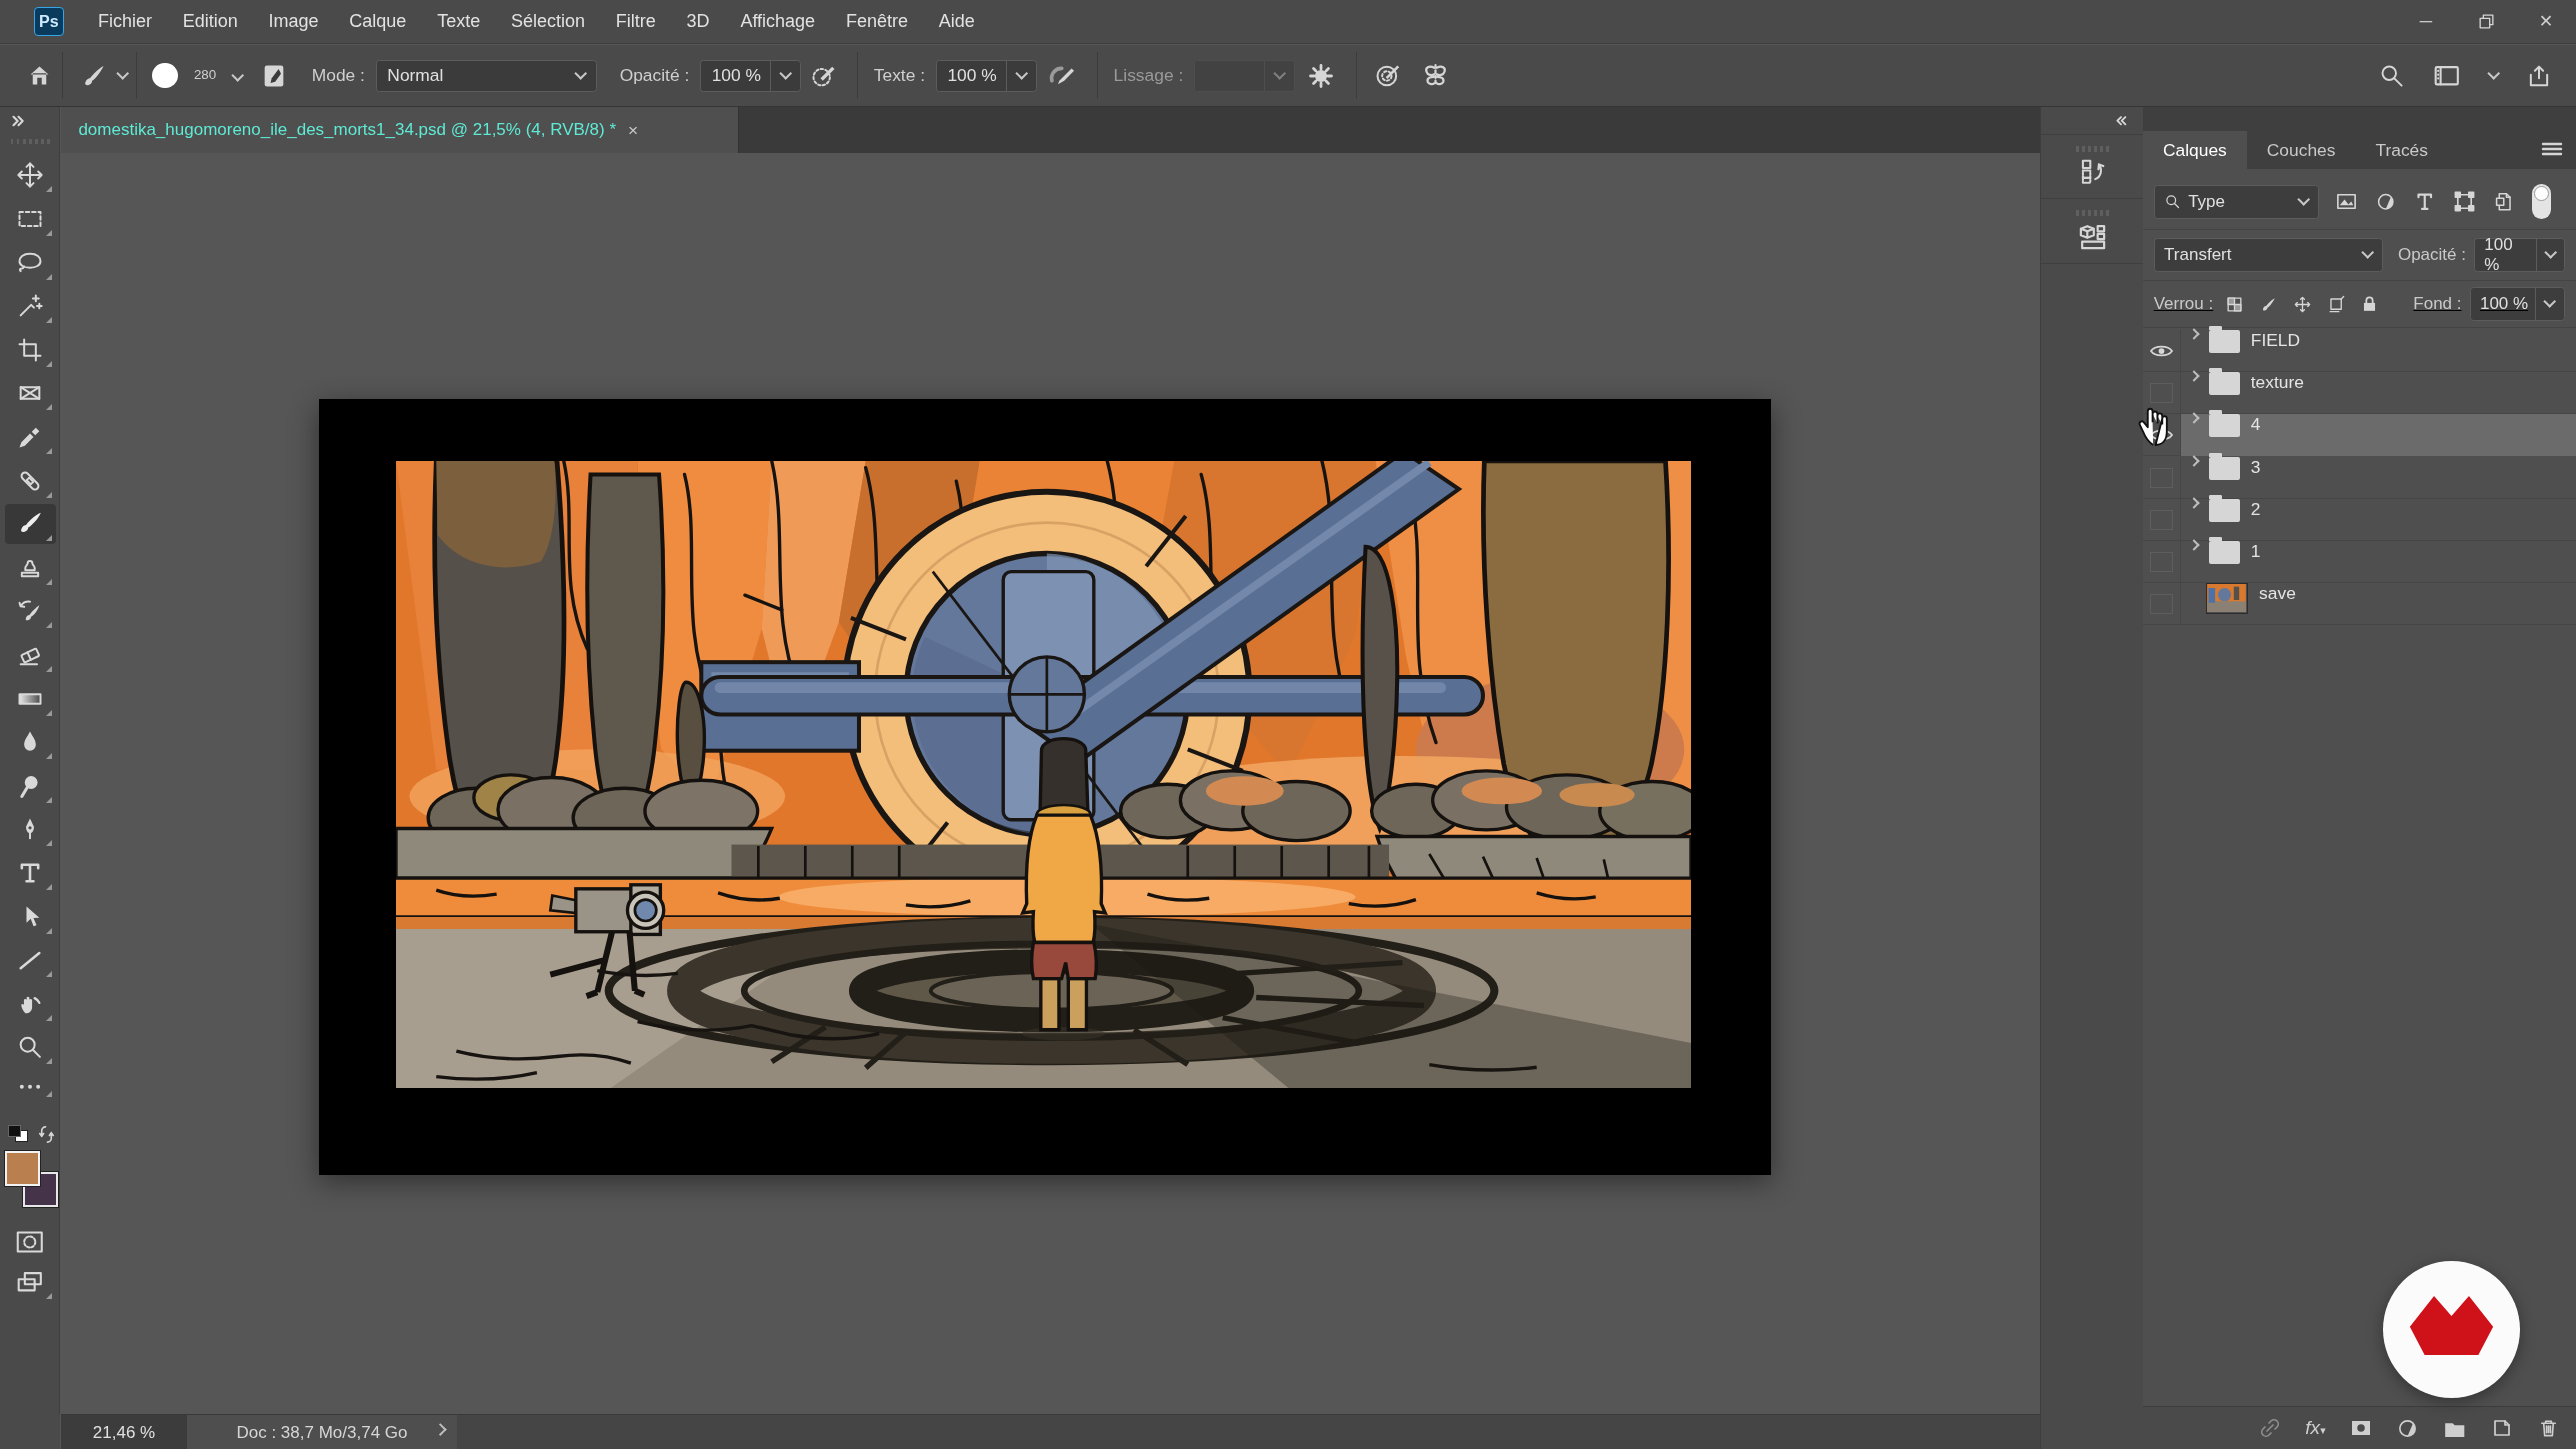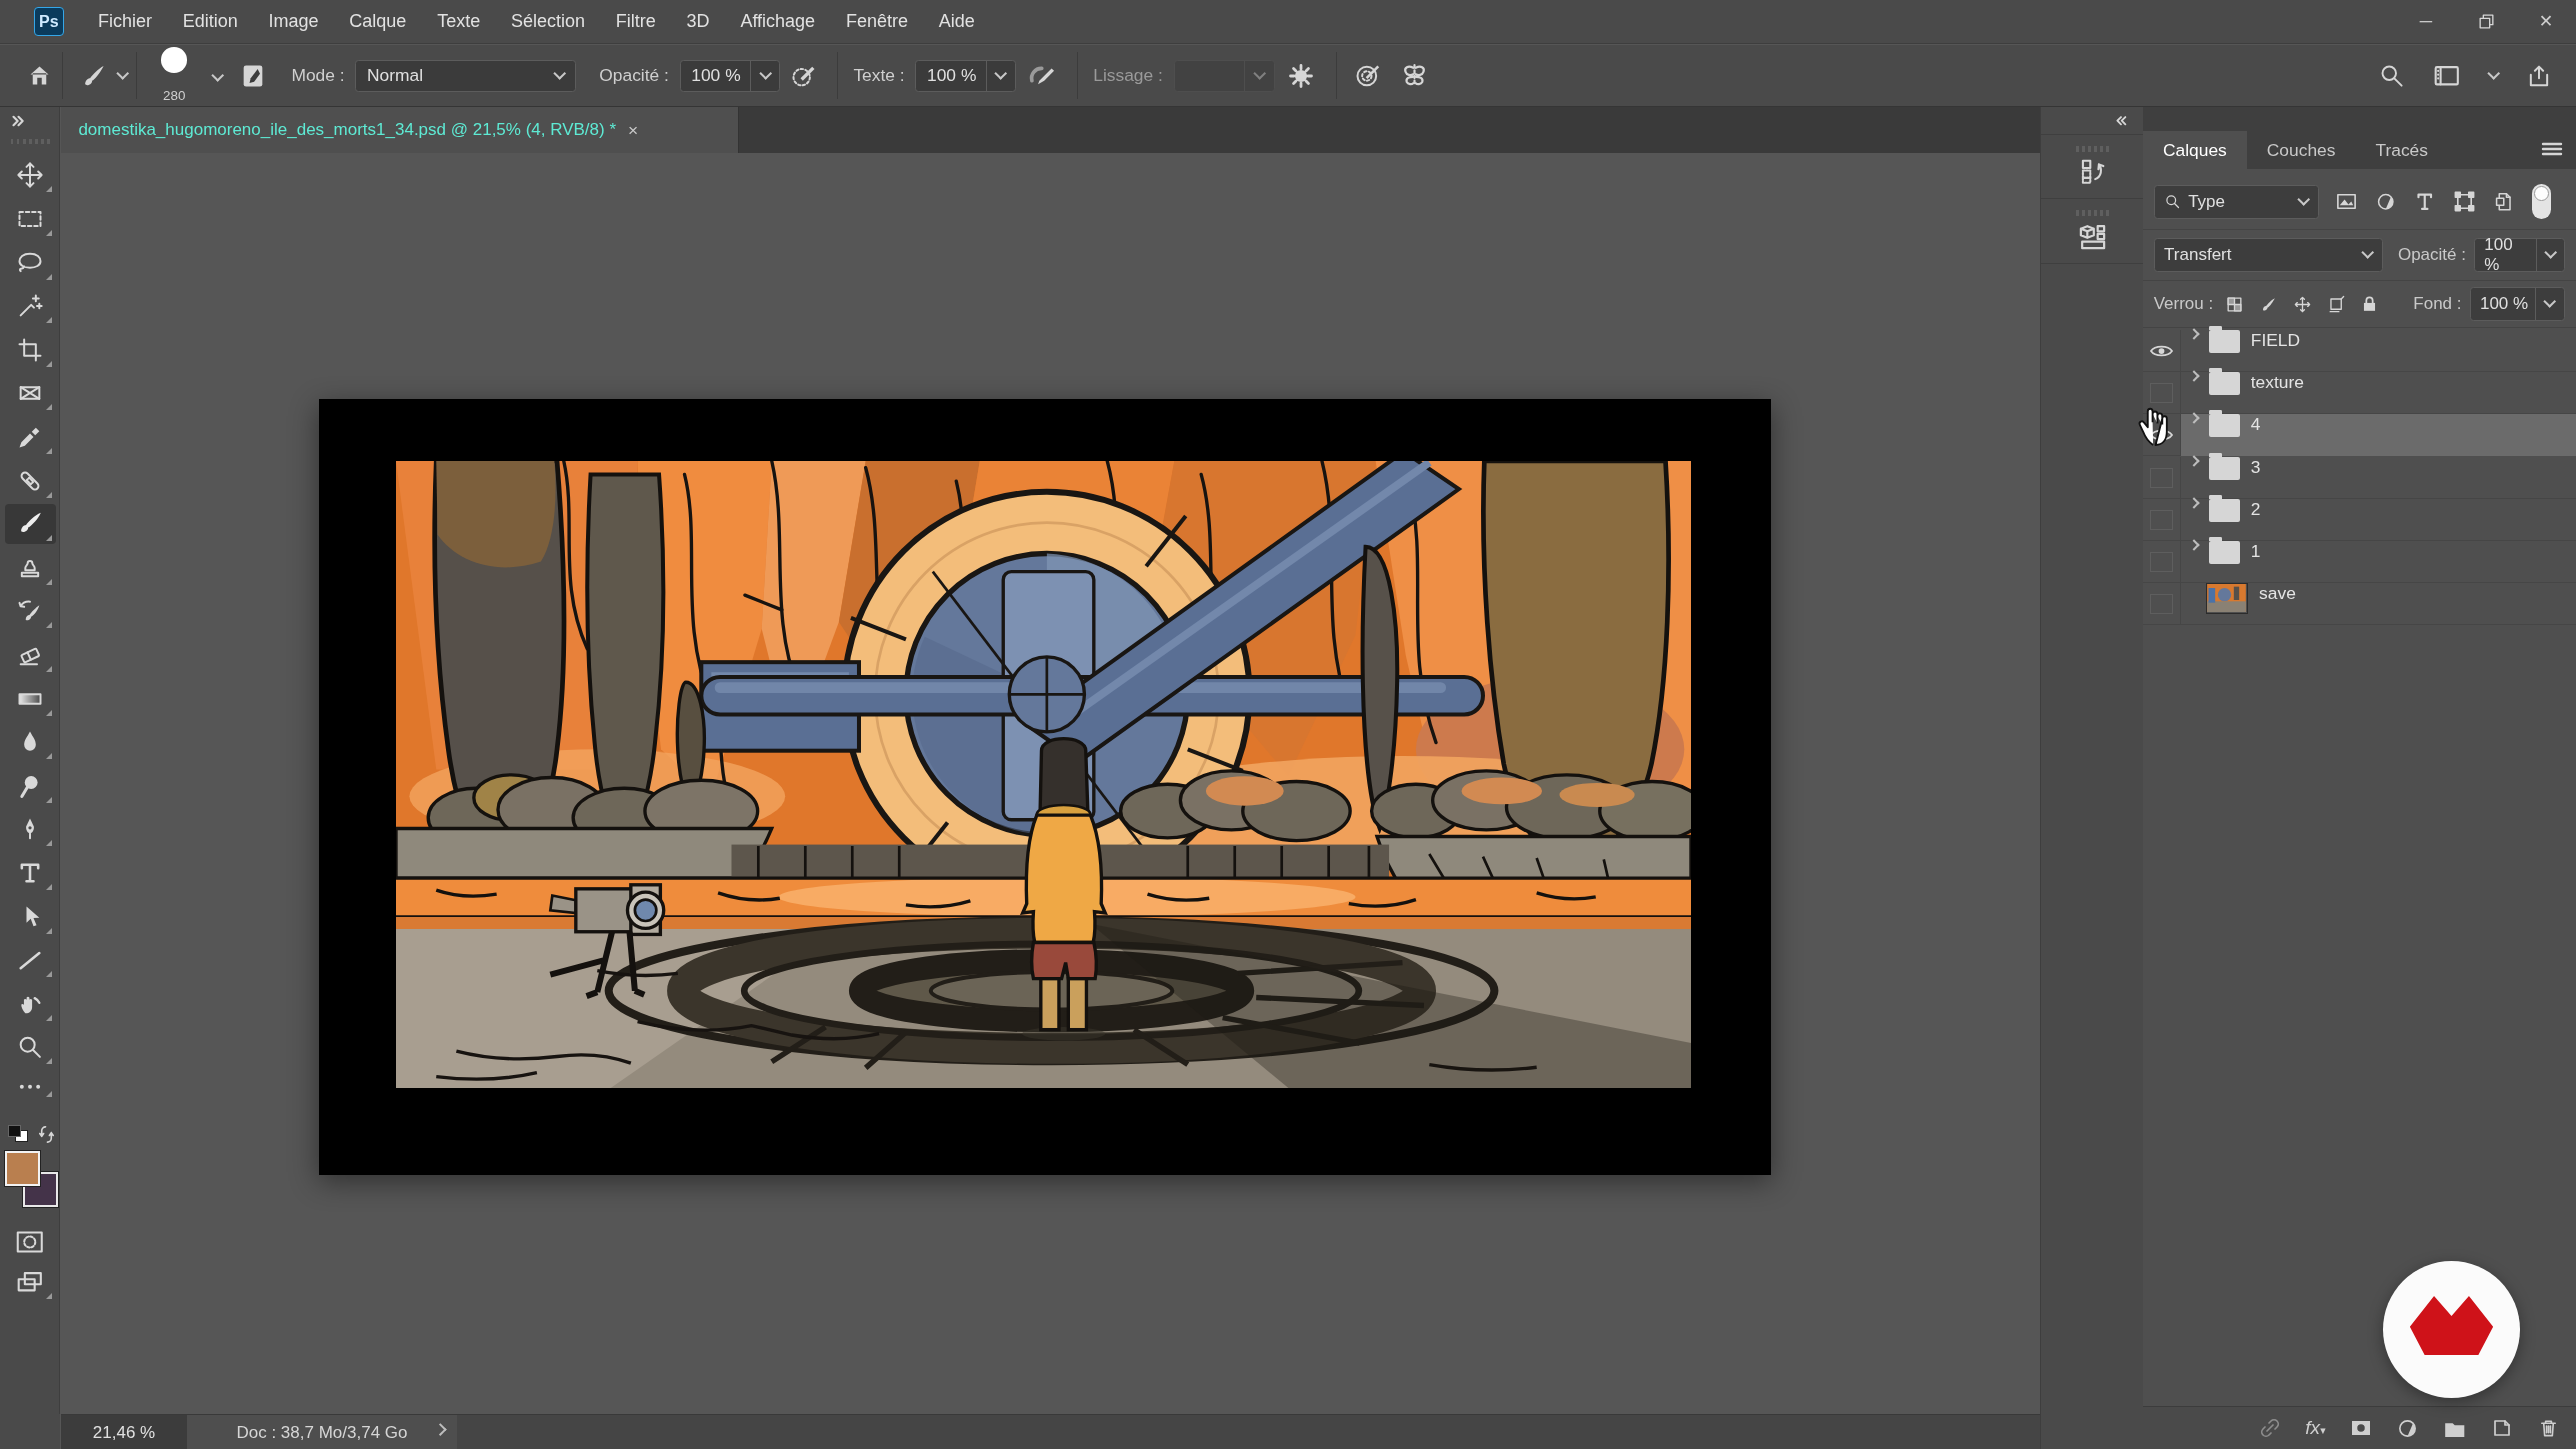--- a/index.html
+++ b/index.html
@@ -119,21 +119,21 @@
       </svg>
   </div>
   <div class="sep"></div>
   <div class="ic" style="margin-left:6.7px;">
     <svg width="29.5" height="29.5" viewBox="0 0 24 24">
         <path d="M20 4 C16 6 11 11 9 14 L11 16 C14 14 18 8 20 4 Z M9 14 c-2 0-4 2-4 5 1 1 3 1 5-1 1-1 1-3-1-4z" fill="#d6d6d6" stroke="none"></path>
       </svg>
   </div>
   <span class="chev" style="margin-left:9.4px;"></span>
   <div class="sep"></div>
-  <div style="display:flex;flex-direction:column;align-items:center;margin:0 15px;gap:16px;">
+  <div style="display:flex;flex-direction:row;align-items:center;margin:0 6px;gap:16px;">
     <div style="width:25.5px;height:25.5px;border-radius:50%;background:#fff;"></div>
     <span style="color:#d0d0d0;font-size:13.4px;line-height:14.8px;">280</span>
   </div>
   <span class="chev" style="margin:0 10.7px;"></span>
   <div class="ic" style="margin:0 6.7px;">
     <svg width="28" height="28" viewBox="0 0 24 24">
         <rect x="4" y="3" width="16" height="18" rx="2" fill="#d6d6d6" stroke="none"></rect>
         <path d="M16 6 l-6 8 -1 4 4-1 5-7z" fill="#3b3b3b" stroke="none"></path>
       </svg>
   </div>
@@ -678,21 +678,21 @@
     </div>
     <span class="plabel" style="margin-left:14.8px;">Opacité :</span>
     <div class="well" style="margin-left:8px;padding-right:0;">
       <span>100 %</span>
       <span class="chevbox" style="height:34px;margin-left:6.7px;">
           <span class="chev"></span>
         </span>
     </div>
   </div>
 
-  <div class="prow" style="top:174px;height:47px;padding:0 10.7px;border-bottom:0.7px solid #444;">
+  <div class="prow" style="top:174px;height:47px;padding:0 10.7px;border-bottom:0.7px solid #444;text-decoration:underline;">
     <span class="plabel">Verrou :</span>
     <div style="display:flex;align-items:center;gap:14.8px;margin-left:12px;">
       <span class="ic">
           <svg width="19" height="19" viewBox="0 0 24 24">
             <rect x="4" y="4" width="16" height="16"></rect>
             <rect x="4" y="4" width="8" height="8" fill="#9a9a9a"></rect>
             <rect x="12" y="12" width="8" height="8" fill="#9a9a9a"></rect>
           </svg>
         </span>
       <span class="ic">

